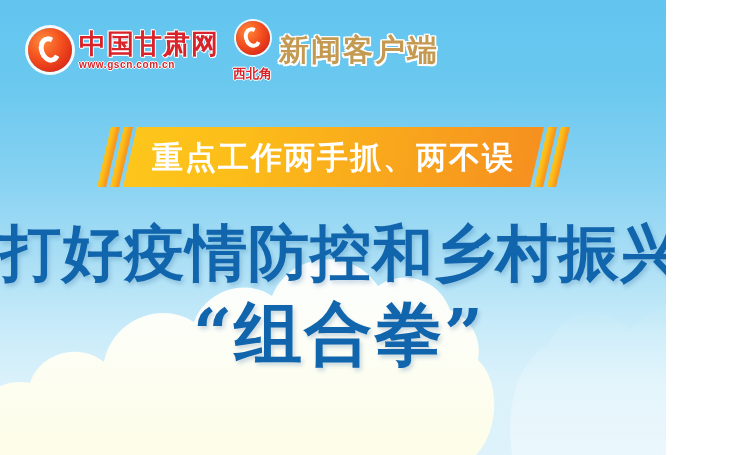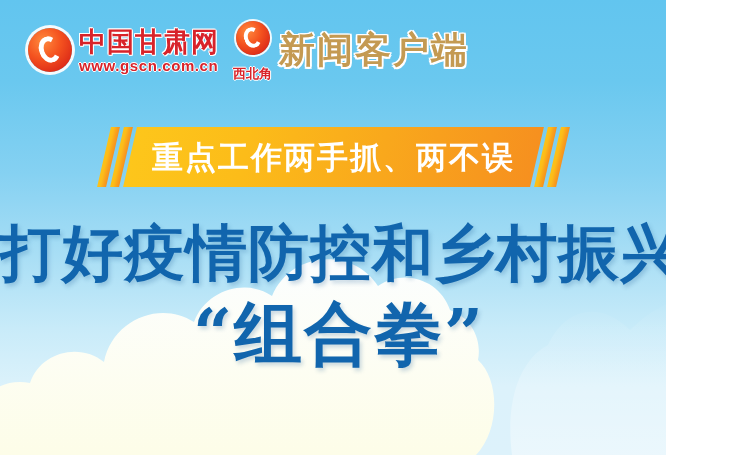--- a/index.html
+++ b/index.html
@@ -85,21 +85,21 @@
     color: #d8232a;
     letter-spacing: 1px;
     text-shadow:
        1px 0 0 #ffffff, -1px 0 0 #ffffff,
        0 1px 0 #ffffff, 0 -1px 0 #ffffff,
        1px 1px 0 #ffffff, -1px -1px 0 #ffffff;
     white-space: nowrap;
   }
   .brand-url {
     margin-top: 3px;
-    font-size: 15px;
+    font-size: 10px;
     font-weight: 700;
     color: #d8232a;
     letter-spacing: 0.6px;
     text-shadow: 0 1px 0 #ffffff, 0 -1px 0 #ffffff, 1px 0 0 #ffffff, -1px 0 0 #ffffff;
     white-space: nowrap;
   }
   .sub-mark-wrap {
     display: flex;
     flex-direction: column;
     align-items: center;
@@ -111,21 +111,21 @@
     font-family: "DejaVu Serif", "Liberation Serif", serif;
     font-size: 13px;
     font-weight: 700;
     color: #d8232a;
     letter-spacing: 0px;
     text-shadow: 0 1px 0 #fff, 0 -1px 0 #fff, 1px 0 0 #fff, -1px 0 0 #fff;
     white-space: nowrap;
   }
   .brand-gold {
     font-family: "DejaVu Serif", "Liberation Serif", serif;
-    font-size: 36px;
+    font-size: 30px;
     font-weight: 700;
     color: #c49a52;
     letter-spacing: 2px;
     white-space: nowrap;
     text-shadow:
        1.5px 0 0 #ffffff, -1.5px 0 0 #ffffff,
        0 1.5px 0 #ffffff, 0 -1.5px 0 #ffffff,
        1.5px 1.5px 0 #ffffff, -1.5px -1.5px 0 #ffffff,
        1.5px -1.5px 0 #ffffff, -1.5px 1.5px 0 #ffffff;
   }

